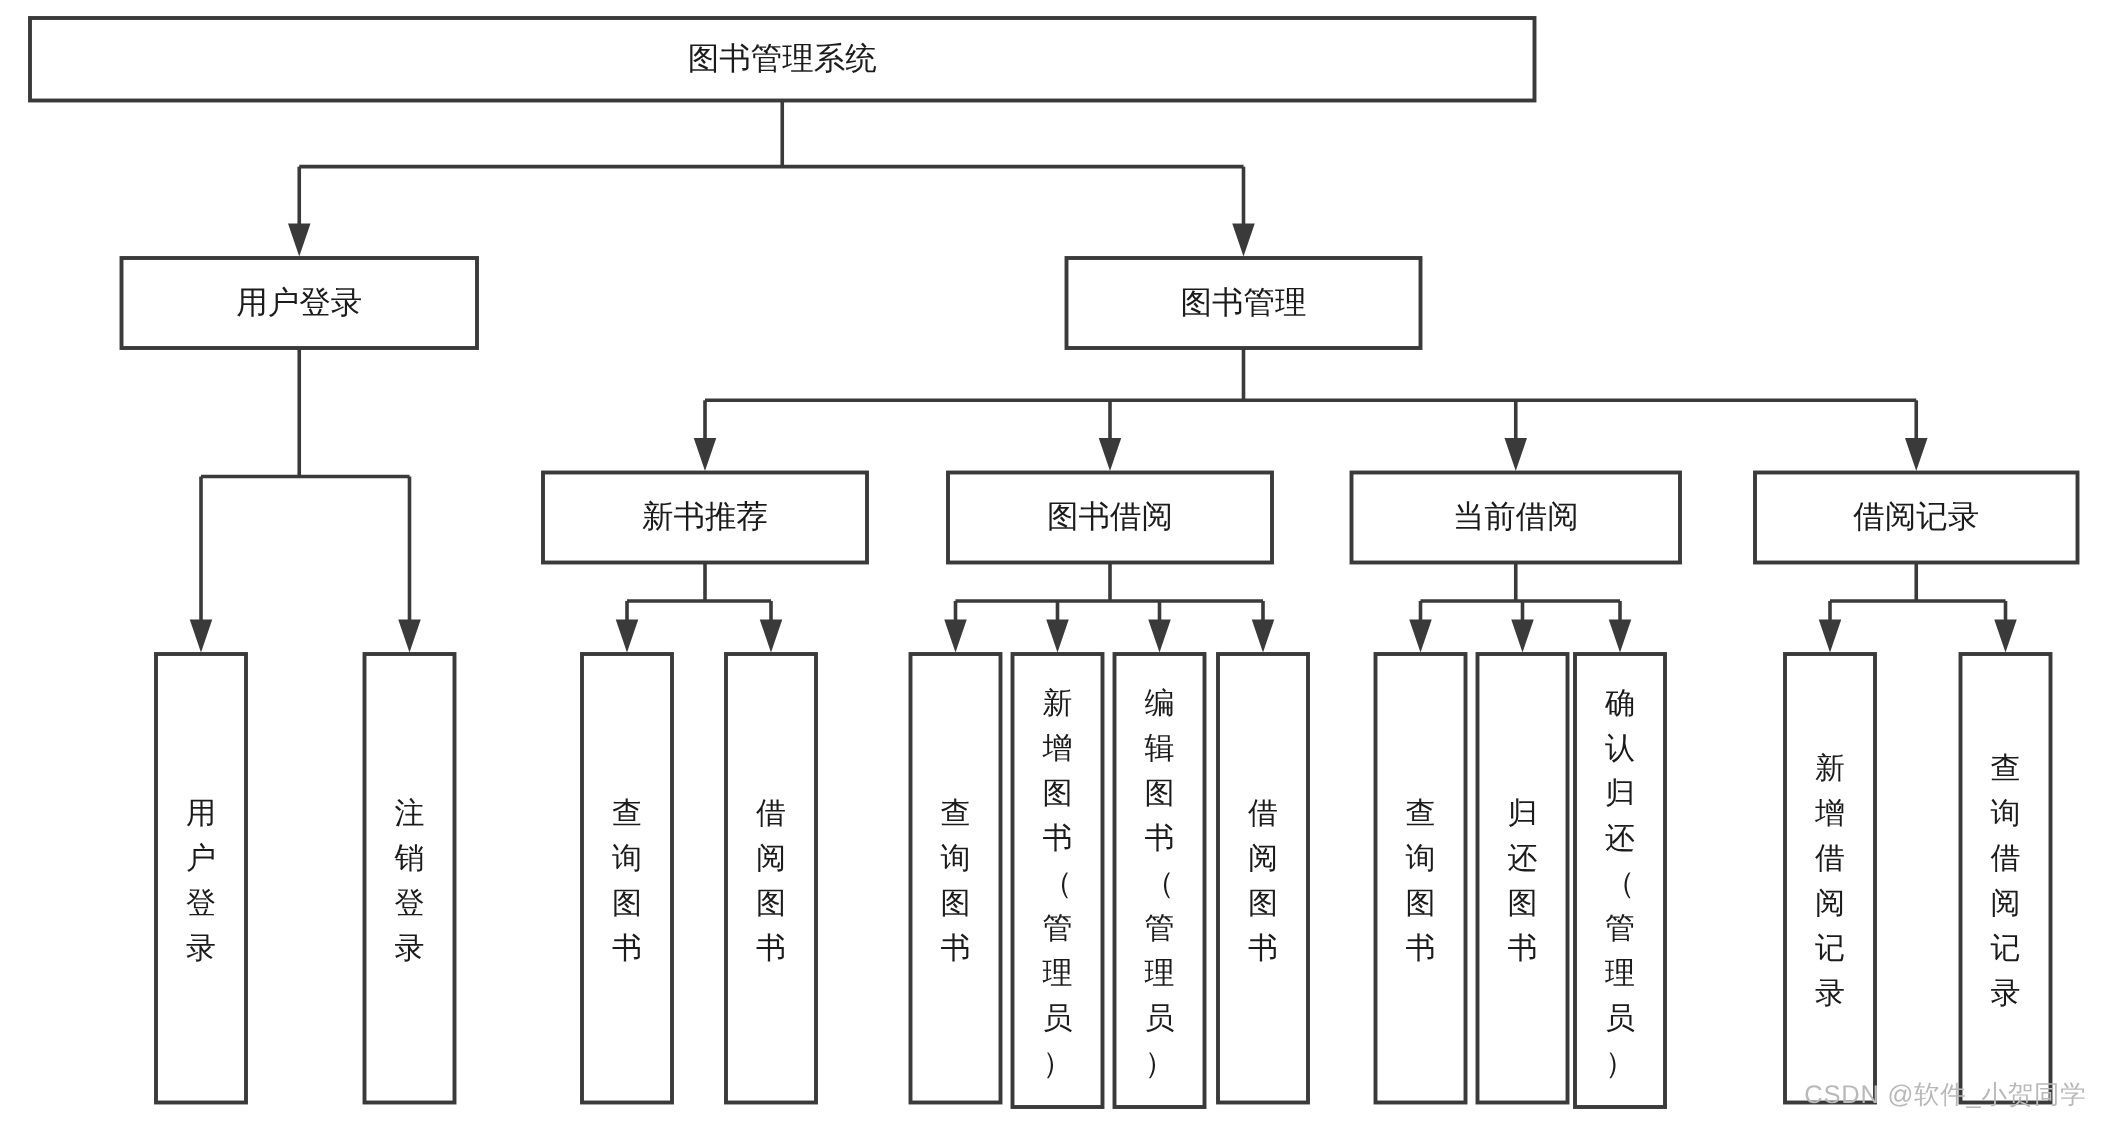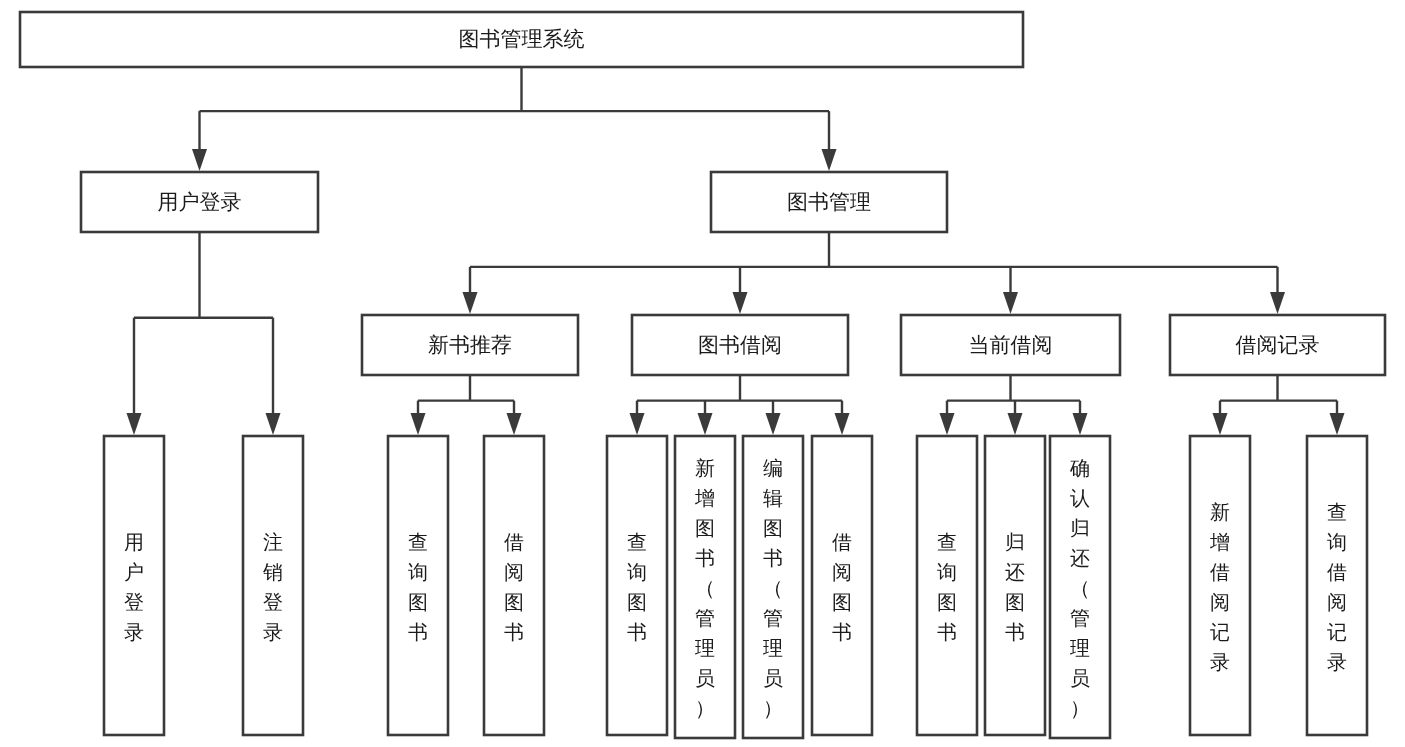--- a/index.html
+++ b/index.html
@@ -237,13 +237,14 @@
         <g>
           <rect x="1190" y="436" width="60" height="299" class="node-box"></rect>
           <text x="1220" y="518.9" class="node-label-v"><tspan x="1220" dy="0">新</tspan><tspan x="1220" dy="30">增</tspan><tspan x="1220" dy="30">借</tspan><tspan x="1220" dy="30">阅</tspan><tspan x="1220" dy="30">记</tspan><tspan x="1220" dy="30">录</tspan></text>
         </g>
         <g>
           <rect x="1307" y="436" width="60" height="299" class="node-box"></rect>
           <text x="1337" y="518.9" class="node-label-v"><tspan x="1337" dy="0">查</tspan><tspan x="1337" dy="30">询</tspan><tspan x="1337" dy="30">借</tspan><tspan x="1337" dy="30">阅</tspan><tspan x="1337" dy="30">记</tspan><tspan x="1337" dy="30">录</tspan></text>
         </g>
       </g>
   </svg>
+  <div class="watermark">CSDN @软件_小贺同学</div>
 </div>
 
 </body></html>

